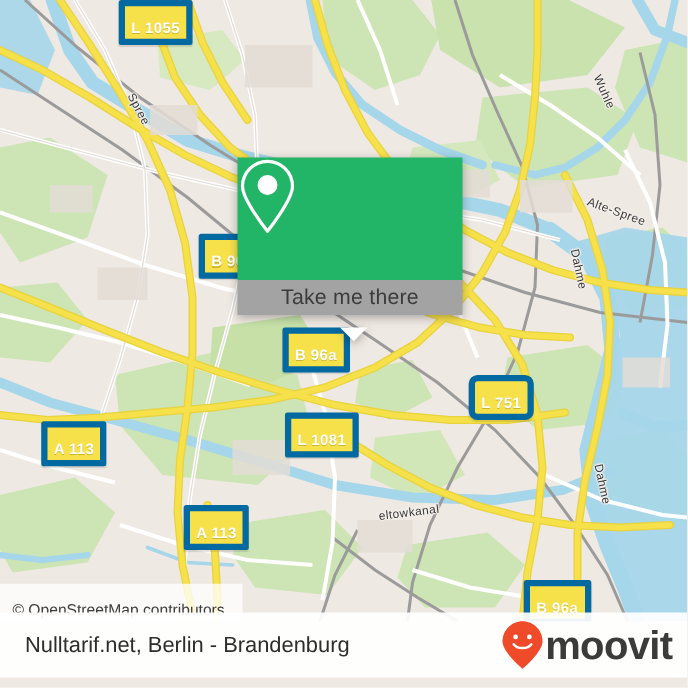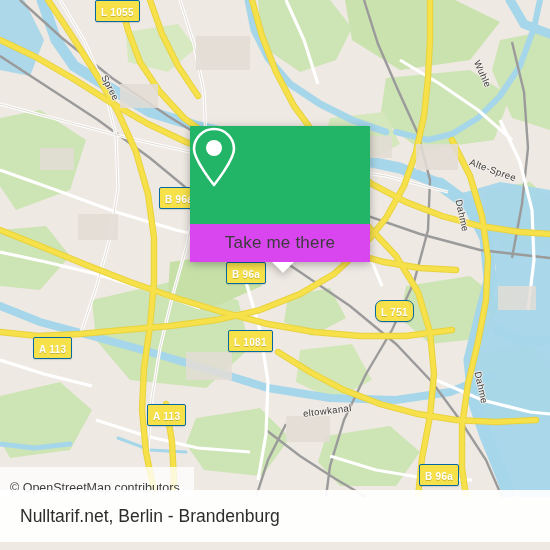--- a/index.html
+++ b/index.html
@@ -25,27 +25,27 @@
     text-shadow:
       0 0 2px #f4f0ec, 0 0 2px #f4f0ec, 1px 0 1px #f4f0ec,
       -1px 0 1px #f4f0ec, 0 1px 1px #f4f0ec, 0 -1px 1px #f4f0ec;
     pointer-events:none;
   }
 
   
   .shield{
     position:absolute;
     background:#f7e14b;
-    border:1px solid #0369a1;
+    border:5px solid #0369a1;
     border-radius:2px;
     color:#ffffff;
-    font-size:10px;
+    font-size:12px;
     font-weight:bold;
     line-height:13px;
-    padding:5px 5px 2px 5px;
+    padding:11px 5px 2px 5px;
     letter-spacing:.3px;
     white-space:nowrap;
     text-shadow:0 1px 0 rgba(120,100,0,.35);
     box-shadow:0 1px 1px rgba(0,0,0,.12);
   }
 
   
   #attribution{
     position:absolute;left:0;top:467px;
     background:rgba(255,255,255,.78);
@@ -58,21 +58,21 @@
   
   #popup{
     position:absolute;left:190px;top:126px;width:180px;
     filter:drop-shadow(0 2px 4px rgba(0,0,0,.30));
   }
   #popup-head{
     height:98px;background:#22b467;
     display:flex;align-items:center;justify-content:center;
   }
   #popup-foot{
-    height:38px;background:#d946ef;
+    height:28px;background:#a3a3a3;
     display:flex;align-items:center;justify-content:center;
   }
   #popup-foot span{
     font-size:17px;color:#3c3c3c;letter-spacing:.2px;
   }
   #popup-tail{
     position:absolute;left:82px;top:136px;
     width:0;height:0;
     border-left:11px solid transparent;
     border-right:11px solid transparent;
@@ -249,15 +249,24 @@
       <div id="popup-tail"></div>
     </div>
 
     <div id="attribution">
       <span>© OpenStreetMap contributors</span>
     </div>
   </div>
 
   <div id="bottombar">
     <div id="bottom-title">Nulltarif.net, Berlin - Brandenburg</div>
+    <div id="brand">
+      <svg width="34" height="40" viewBox="0 0 34 40">
+        <path d="M17 1 C8.2 1 1 8.2 1 17 C1 26 17 39 17 39 C17 39 33 26 33 17 C33 8.2 25.8 1 17 1 Z" fill="#ef4a29"></path>
+        <circle cx="11.5" cy="13.5" r="1.9" fill="#ffffff"></circle>
+        <circle cx="22.5" cy="13.5" r="1.9" fill="#ffffff"></circle>
+        <path d="M10 19.5 C12.6 23.4 21.4 23.4 24 19.5" fill="none" stroke="#ffffff" stroke-width="2.1" stroke-linecap="round"></path>
+      </svg>
+      <span id="brand-word">moovit</span>
+    </div>
   </div>
 
 </div>
 
 </body></html>

